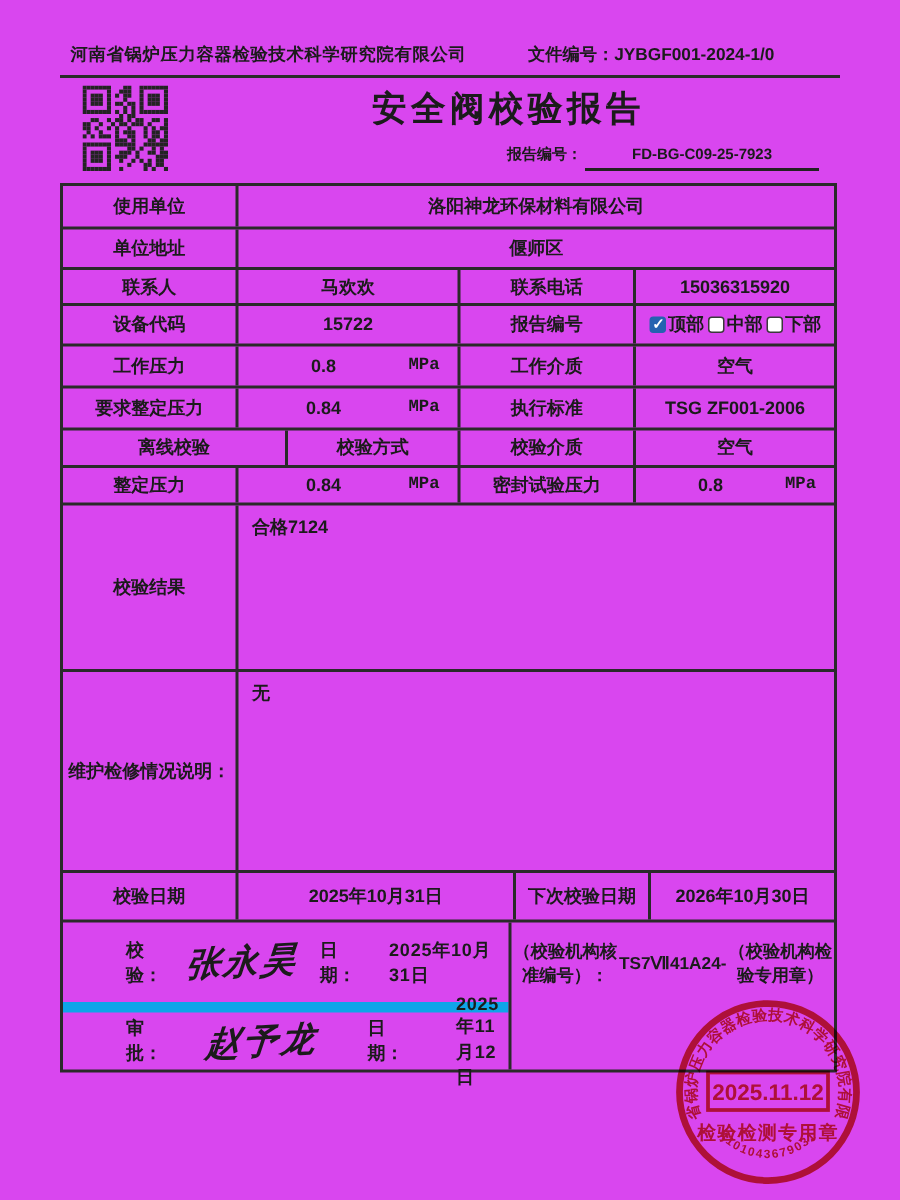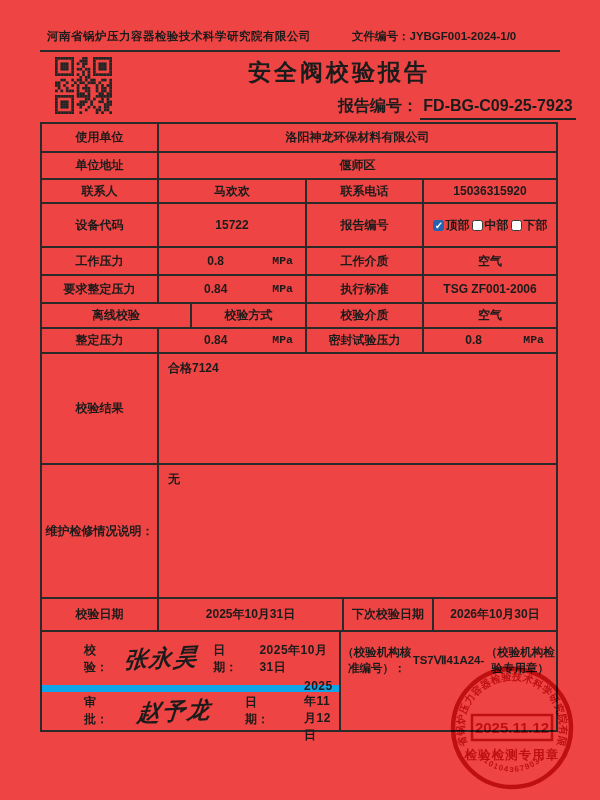--- a/index.html
+++ b/index.html
@@ -6,36 +6,36 @@
   html,body { width:600px; }
   body {
     font-family:"Liberation Sans", sans-serif;
     background:#ffffff;
     color:#1b1b1b;
     font-weight:bold;
   }
   .page {
     position:relative;
     width:600px; height:800px;
-    background:#ef4444;
+    background:#d946ef;
     overflow:hidden;
   }
 
   
   .company-name { position:absolute; left:47px; top:29px; font-size:11.5px; letter-spacing:0.5px; }
   .file-no      { position:absolute; left:352px; top:29px; font-size:11.5px; }
   .header-rule  { position:absolute; left:40px; top:50px; width:520px; height:2px; background:#2a2a2a; }
 
   .qr-wrap { position:absolute; left:55px; top:57px; width:57px; height:57px; }
 
   .doc-title {
     position:absolute; left:80px; top:57px; width:518px;
     text-align:center; font-size:23px; letter-spacing:3px;
   }
-  .report-line { position:absolute; left:338px; top:96px; font-size:16px; }
+  .report-line { position:absolute; left:338px; top:96px; font-size:10px; }
   .report-no-val {
     display:inline-block; width:156px; text-align:center;
     border-bottom:2px solid #222; padding-bottom:3px; margin-left:2px;
   }
 
   
   .tbl {
     position:absolute; left:40px; top:122px; width:518px;
     border:2px solid #2a2a2a; font-size:12px;
   }
@@ -359,21 +359,21 @@
       <div class="cell w-bcd">偃师区</div>
     </div>
 
     <div class="row" style="height:24px">
       <div class="cell w-a">联系人</div>
       <div class="cell w-b">马欢欢</div>
       <div class="cell w-c">联系电话</div>
       <div class="cell w-d">15036315920</div>
     </div>
 
-    <div class="row" style="height:44px">
+    <div class="row" style="height:27px">
       <div class="cell w-a">设备代码</div>
       <div class="cell w-b">15722</div>
       <div class="cell w-c">报告编号</div>
       <div class="cell w-d">
         <span class="opts">
           <span class="opt">
               <span class="cb checked"></span>
               <span>顶部</span>
             </span>
           <span class="opt">

